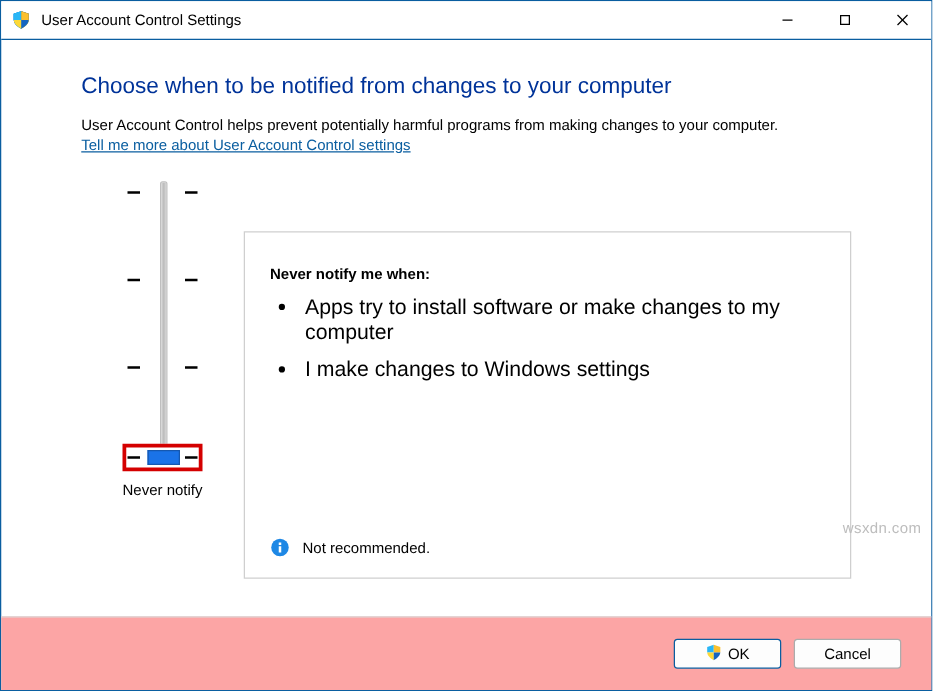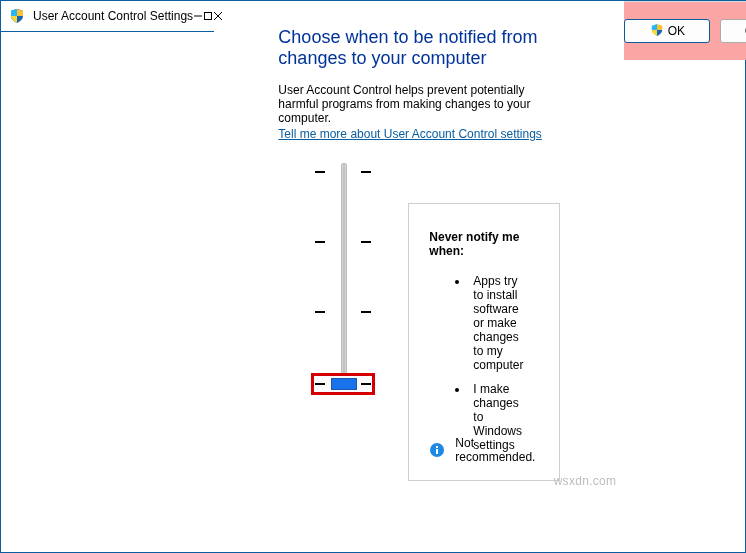--- a/index.html
+++ b/index.html
@@ -10,21 +10,21 @@
     background: #fff;
     color: #000;
   }
   .window {
     width: 746px;
     height: 553px;
     box-sizing: border-box;
     border: 1px solid #0a5ea0;
     background: #fff;
     display: flex;
-    flex-direction: row;
+    flex-direction: column;
     position: relative;
   }
   .titlebar {
     height: 30px;
     background: #fff;
     border-bottom: 1px solid #0a5ea0;
     display: flex;
     align-items: center;
     color: #000;
   }
@@ -140,22 +140,22 @@
     position: relative;
   }
   .panel h2 {
     font-size: 12px;
     font-weight: 700;
     margin: 0 0 10px 0;
   }
   ul.bullets {
     list-style: disc;
     padding-left: 24px;
-    margin: 16px;
-    font-size: 12px;
+    margin: 0;
+    font-size: 17px;
   }
   ul.bullets li { margin-bottom: 10px; padding-left: 4px;}
   .rec-row {
     position: absolute;
     bottom: 16px;
     left: 20px;
     right: 20px;
     display: flex;
     align-items: center;
     gap: 10px;
@@ -262,20 +262,21 @@
             <span class="tick right" style="top:78px"></span>
           <span class="tick left" style="top:148px"></span>
             <span class="tick right" style="top:148px"></span>
 
           <div class="thumb-highlight" style="top:210px">
           </div>
           <span class="tick left" style="top:220px"></span>
             <span class="tick right" style="top:220px"></span>
           <div class="thumb" style="top:215px"></div>
         </div>
+        <div class="slider-label-bottom">Never notify</div>
       </div>
 
       <div class="panel">
         <h2>Never notify me when:</h2>
         <ul class="bullets">
           <li>Apps try to install software or make changes to my computer</li>
           <li>I make changes to Windows settings</li>
         </ul>
         <div class="rec-row">
           <span class="info-icon">

